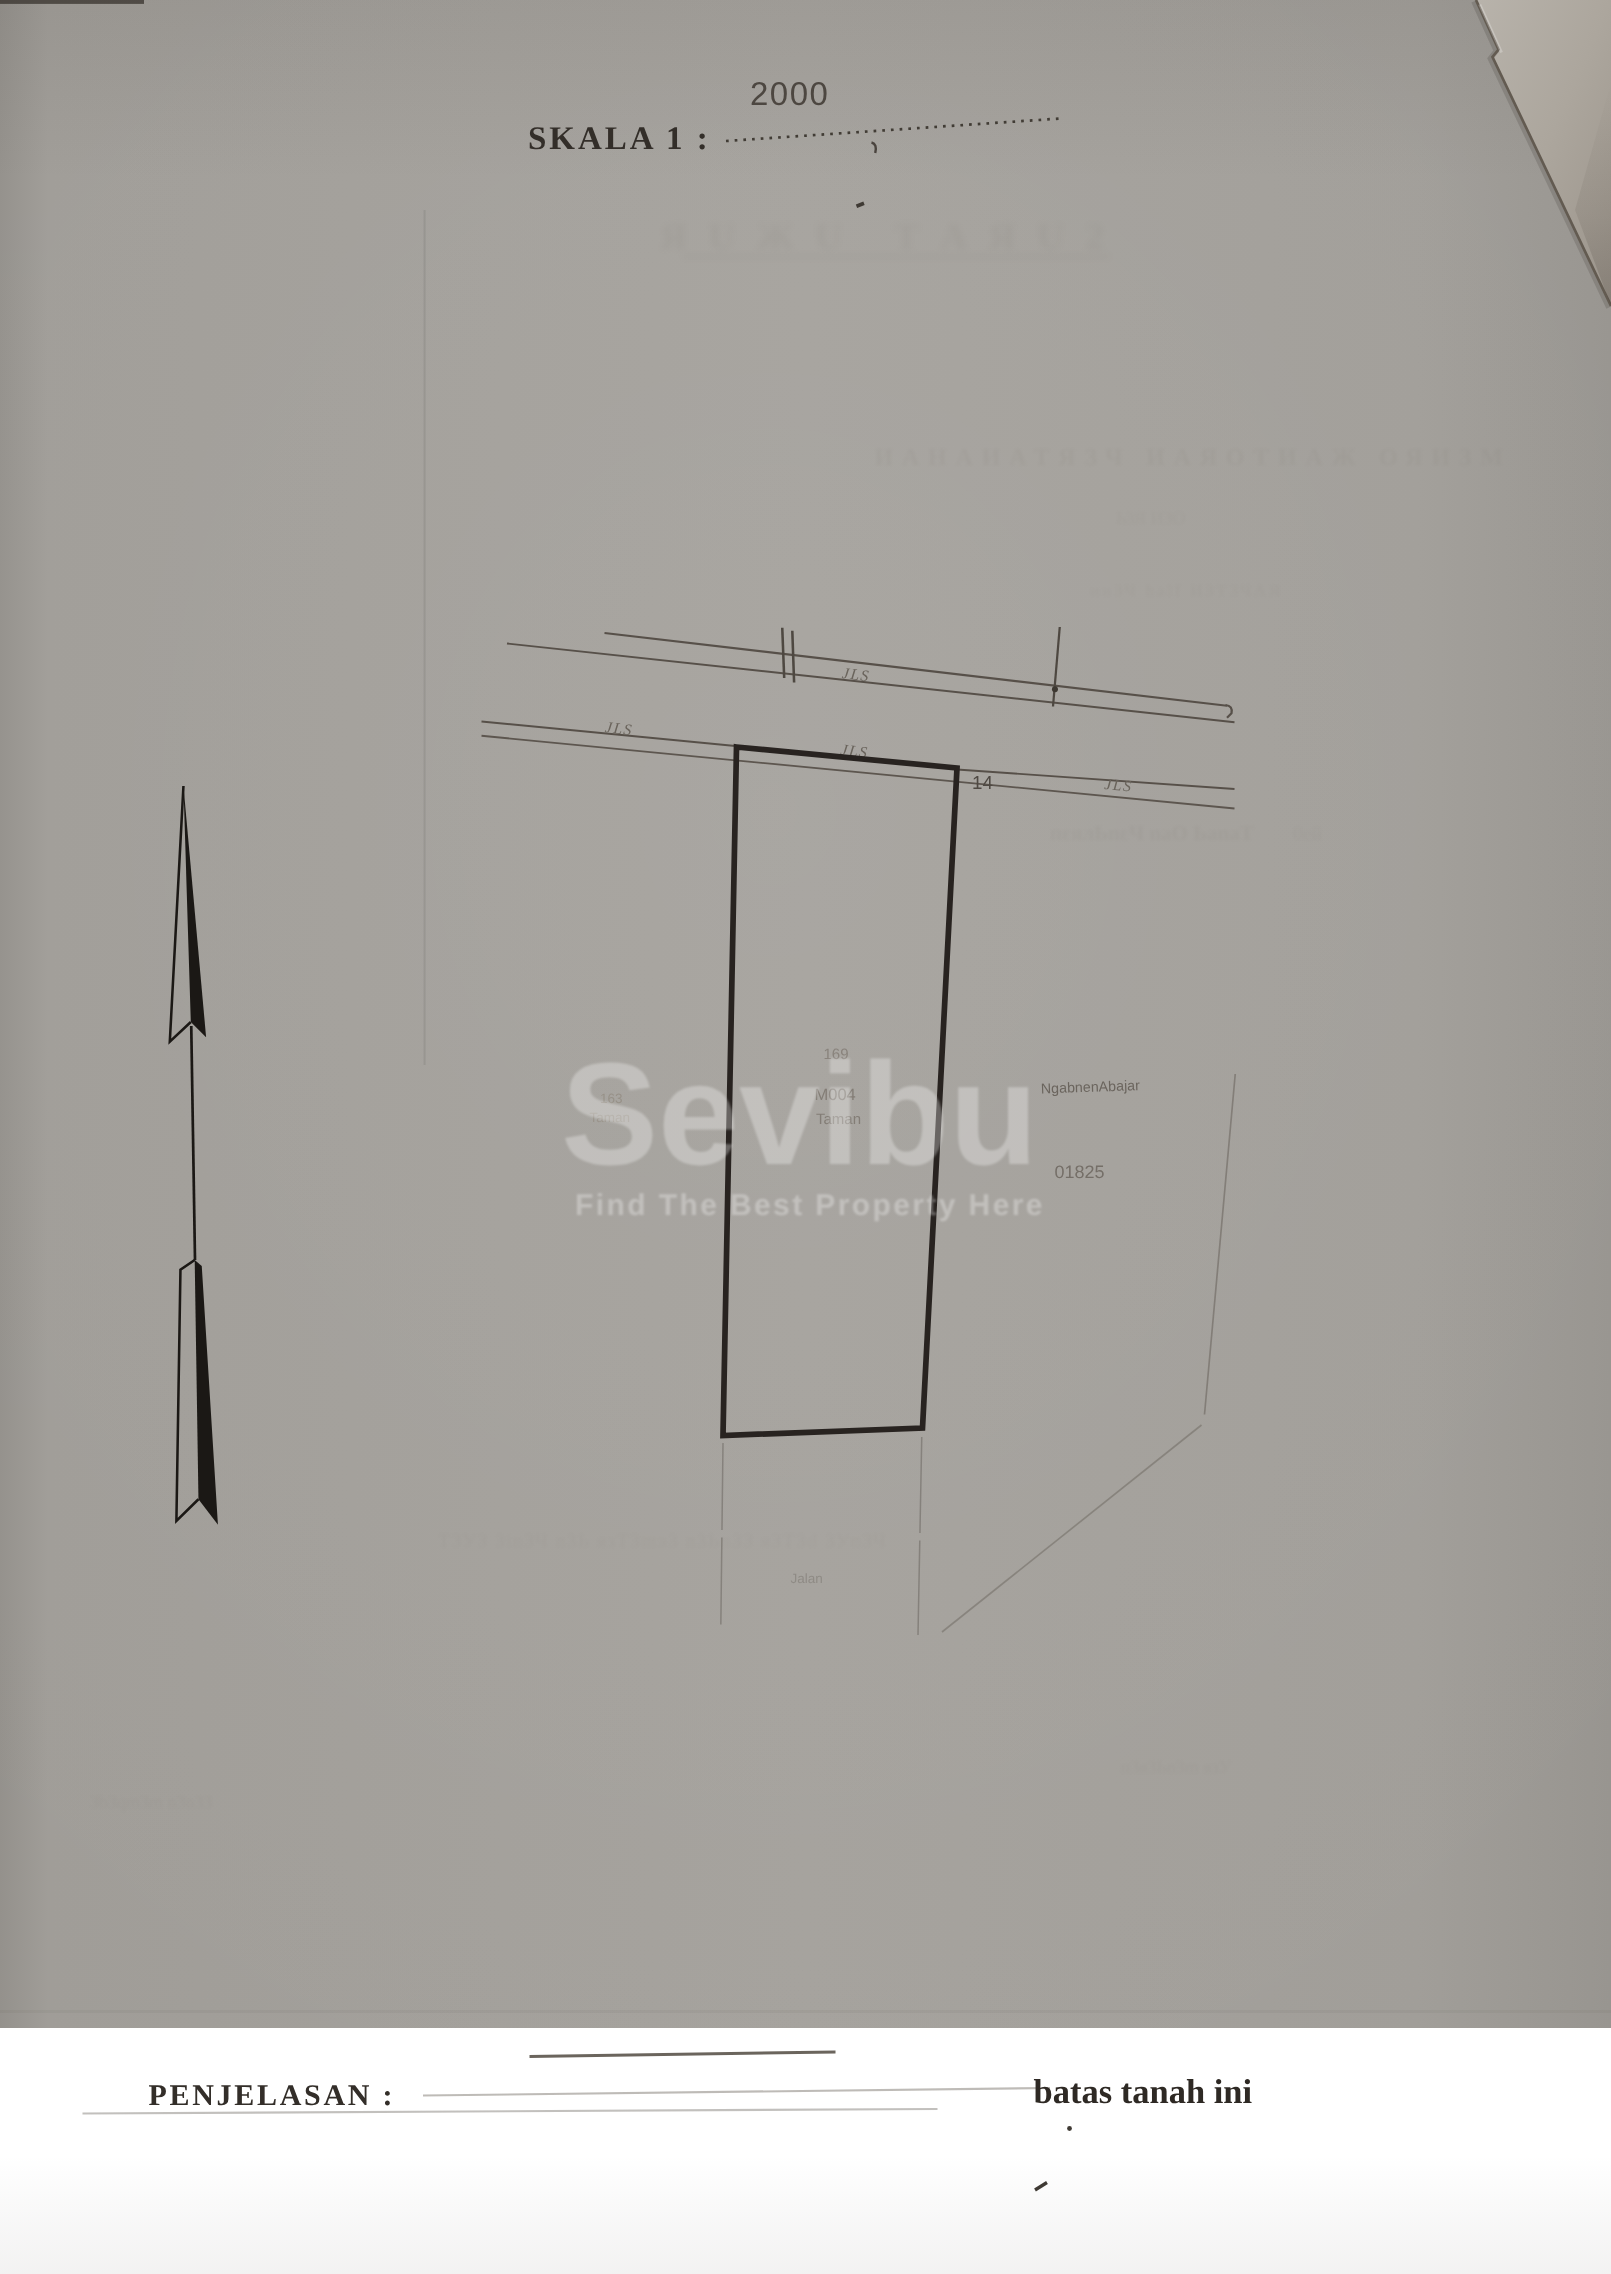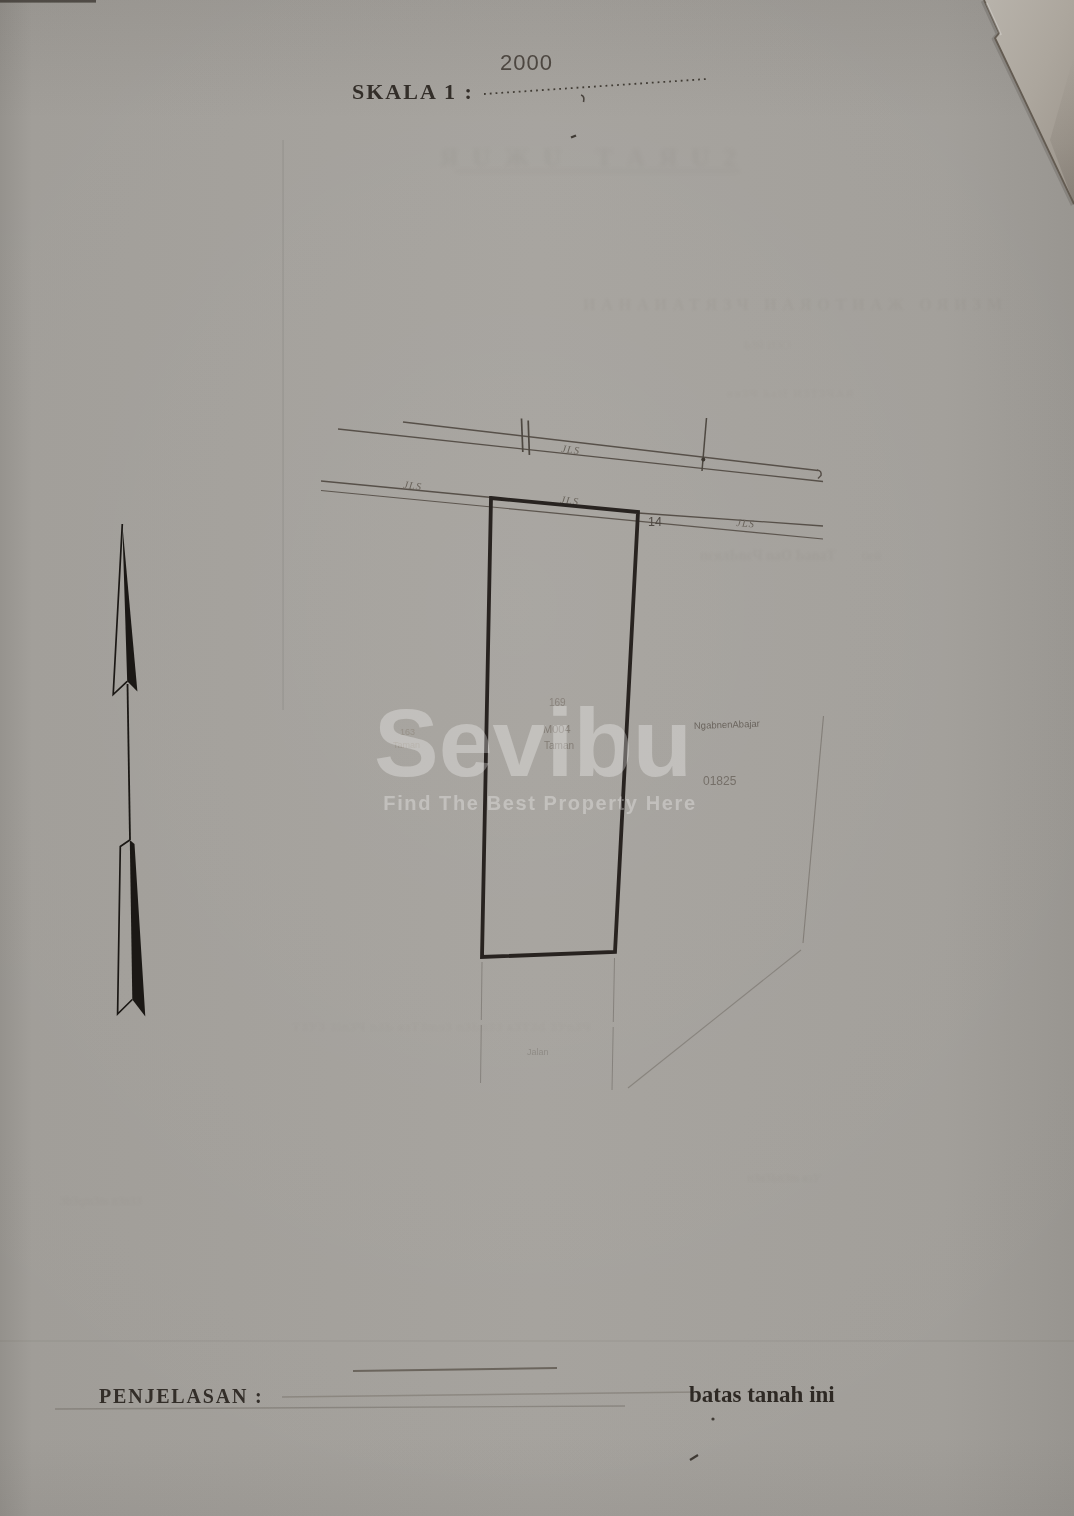--- a/index.html
+++ b/index.html
@@ -1,17 +1,17 @@
 <!DOCTYPE html>
 <html><head>
 <meta charset="utf-8">
 <style>
   html,body{margin:0;padding:0;}
   body{width:1074px;height:1516px;overflow:hidden;font-family:"Liberation Sans",sans-serif;}
-  #page{position:relative;width:1074px;height:1516px;
+  #page{position:relative;width:1074px;height:1352px;
     background:
       radial-gradient(ellipse 1100px 1300px at 48% 40%, rgba(255,255,255,0.05), rgba(0,0,0,0.0) 75%),
       linear-gradient(90deg, #94918c 0%, #a09d98 3%, #a5a29d 50%, #a19e99 88%, #989590 100%),
       #a5a29d;
   }
 </style>
 </head>
 <body>
 <div id="page">
 <svg width="1074" height="1516" viewBox="0 0 1074 1516">

